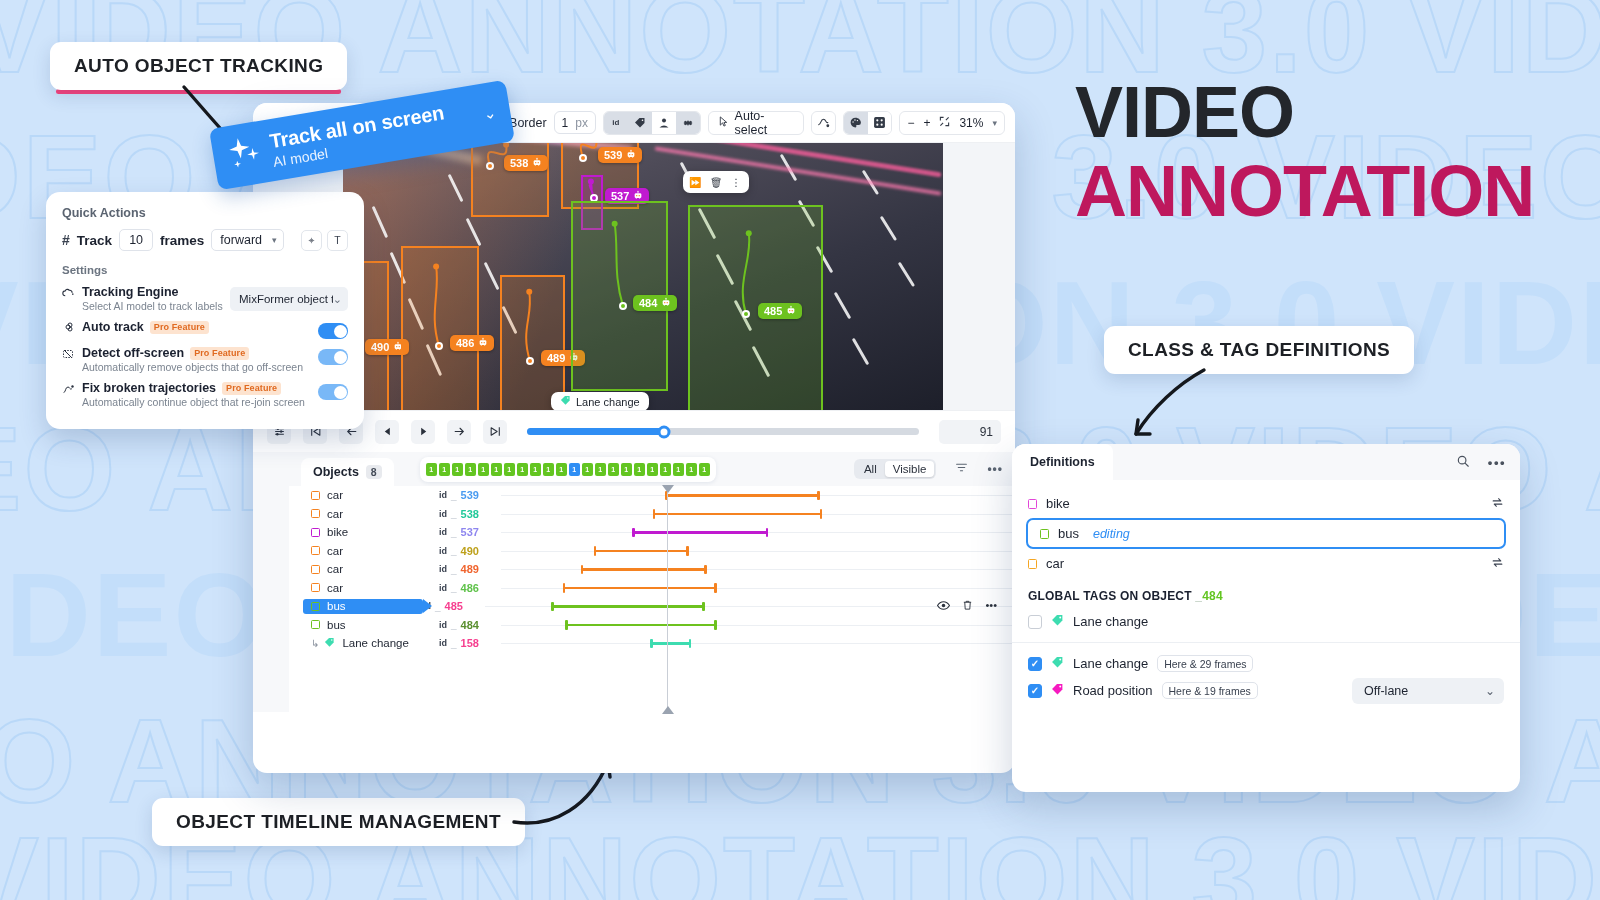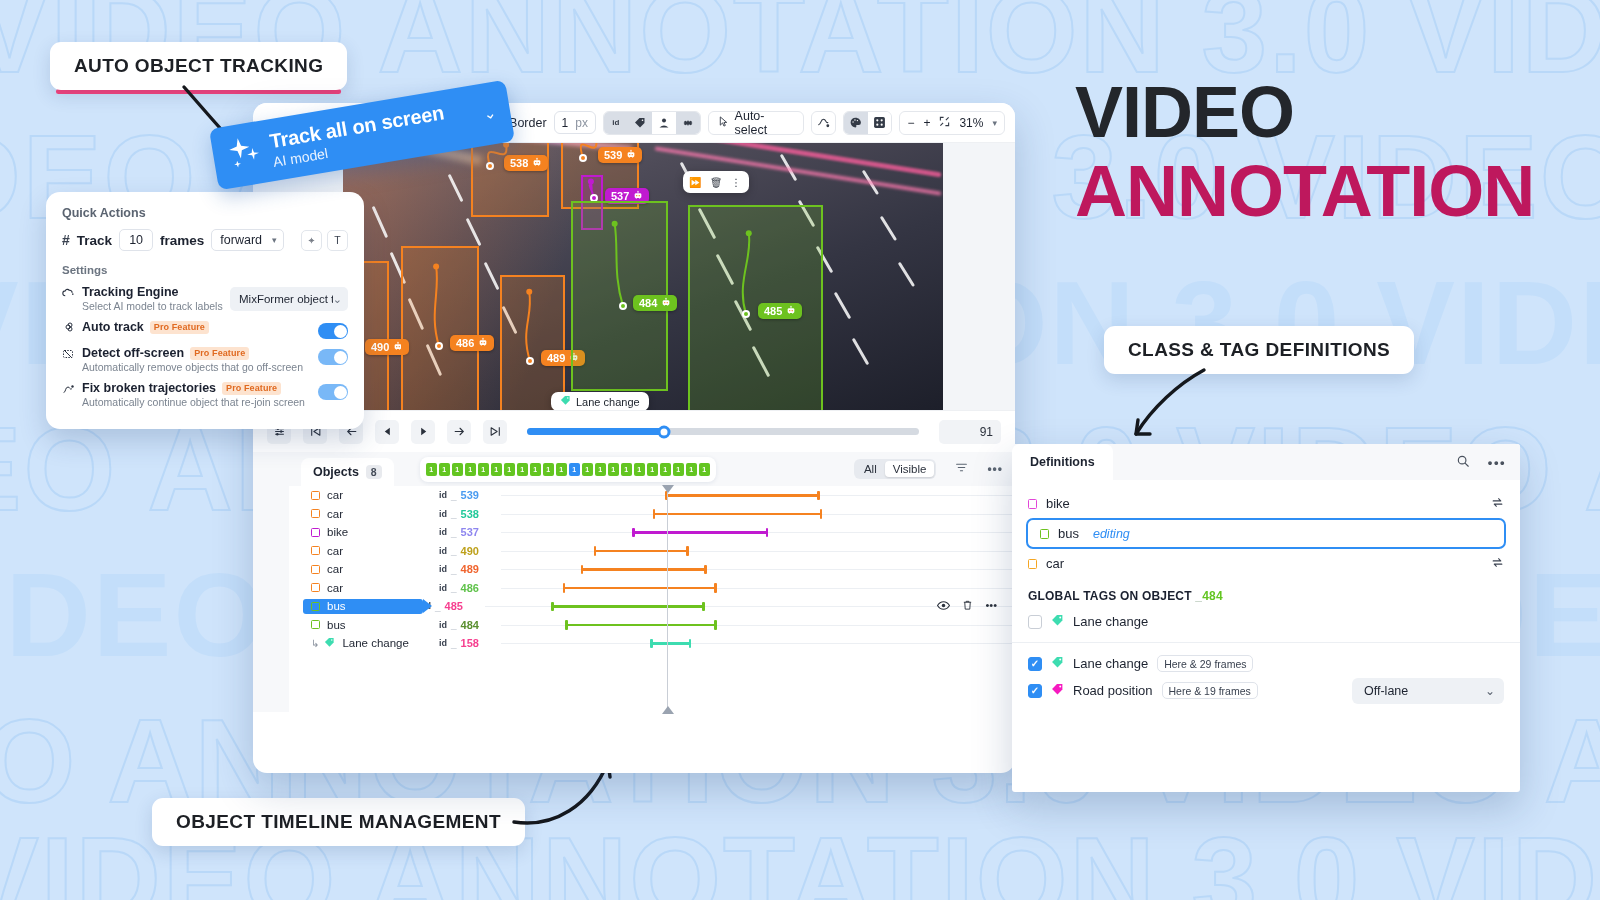--- a/index.html
+++ b/index.html
@@ -228,21 +228,21 @@
   .bar::before { left:0; }
   .bar::after { right:0; }
   .ph-tri { position:absolute; top:-1px; left:50%; transform:translateX(-50%);
     width:0; height:0; border-left:6px solid transparent; border-right:6px solid transparent;
     border-top:8px solid #9aa3b0; }
   .row-actions { position:absolute; right:18px; display:flex; gap:12px; font-size:11px; color:#2b313c; }
 
   
   #definitions {
     position:absolute; left:1012px; top:444px; width:508px; height:348px;
-    background:#fff; border-radius:3px; box-shadow:0 16px 40px rgba(25,55,105,.22); overflow:hidden;
+    background:#fff; border-radius:14px; box-shadow:0 16px 40px rgba(25,55,105,.22); overflow:hidden;
   }
   #def-head { height:36px; background:#f7f8fa; display:flex; align-items:center; padding:0 14px 0 0; position:relative; }
   .def-tab { background:#fff; height:36px; padding:0 18px; display:flex; align-items:center;
     font-size:12.5px; font-weight:700; color:#1d2330; border-radius:8px 8px 0 0; }
   .def-head-ic { font-size:13px; color:#4a525e; }
   #def-body { padding:10px 0 0 0; }
   .def-sec-title { font-size:12px; font-weight:700; color:#1b2130; letter-spacing:.2px; padding:6px 16px 5px 16px; }
   .def-sec-title .oid { color:#63c521; }
   .def-sec-title .odim { color:#9fb6a0; }
   .def-row { display:flex; align-items:center; gap:9px; height:27px; padding:0 16px; }

